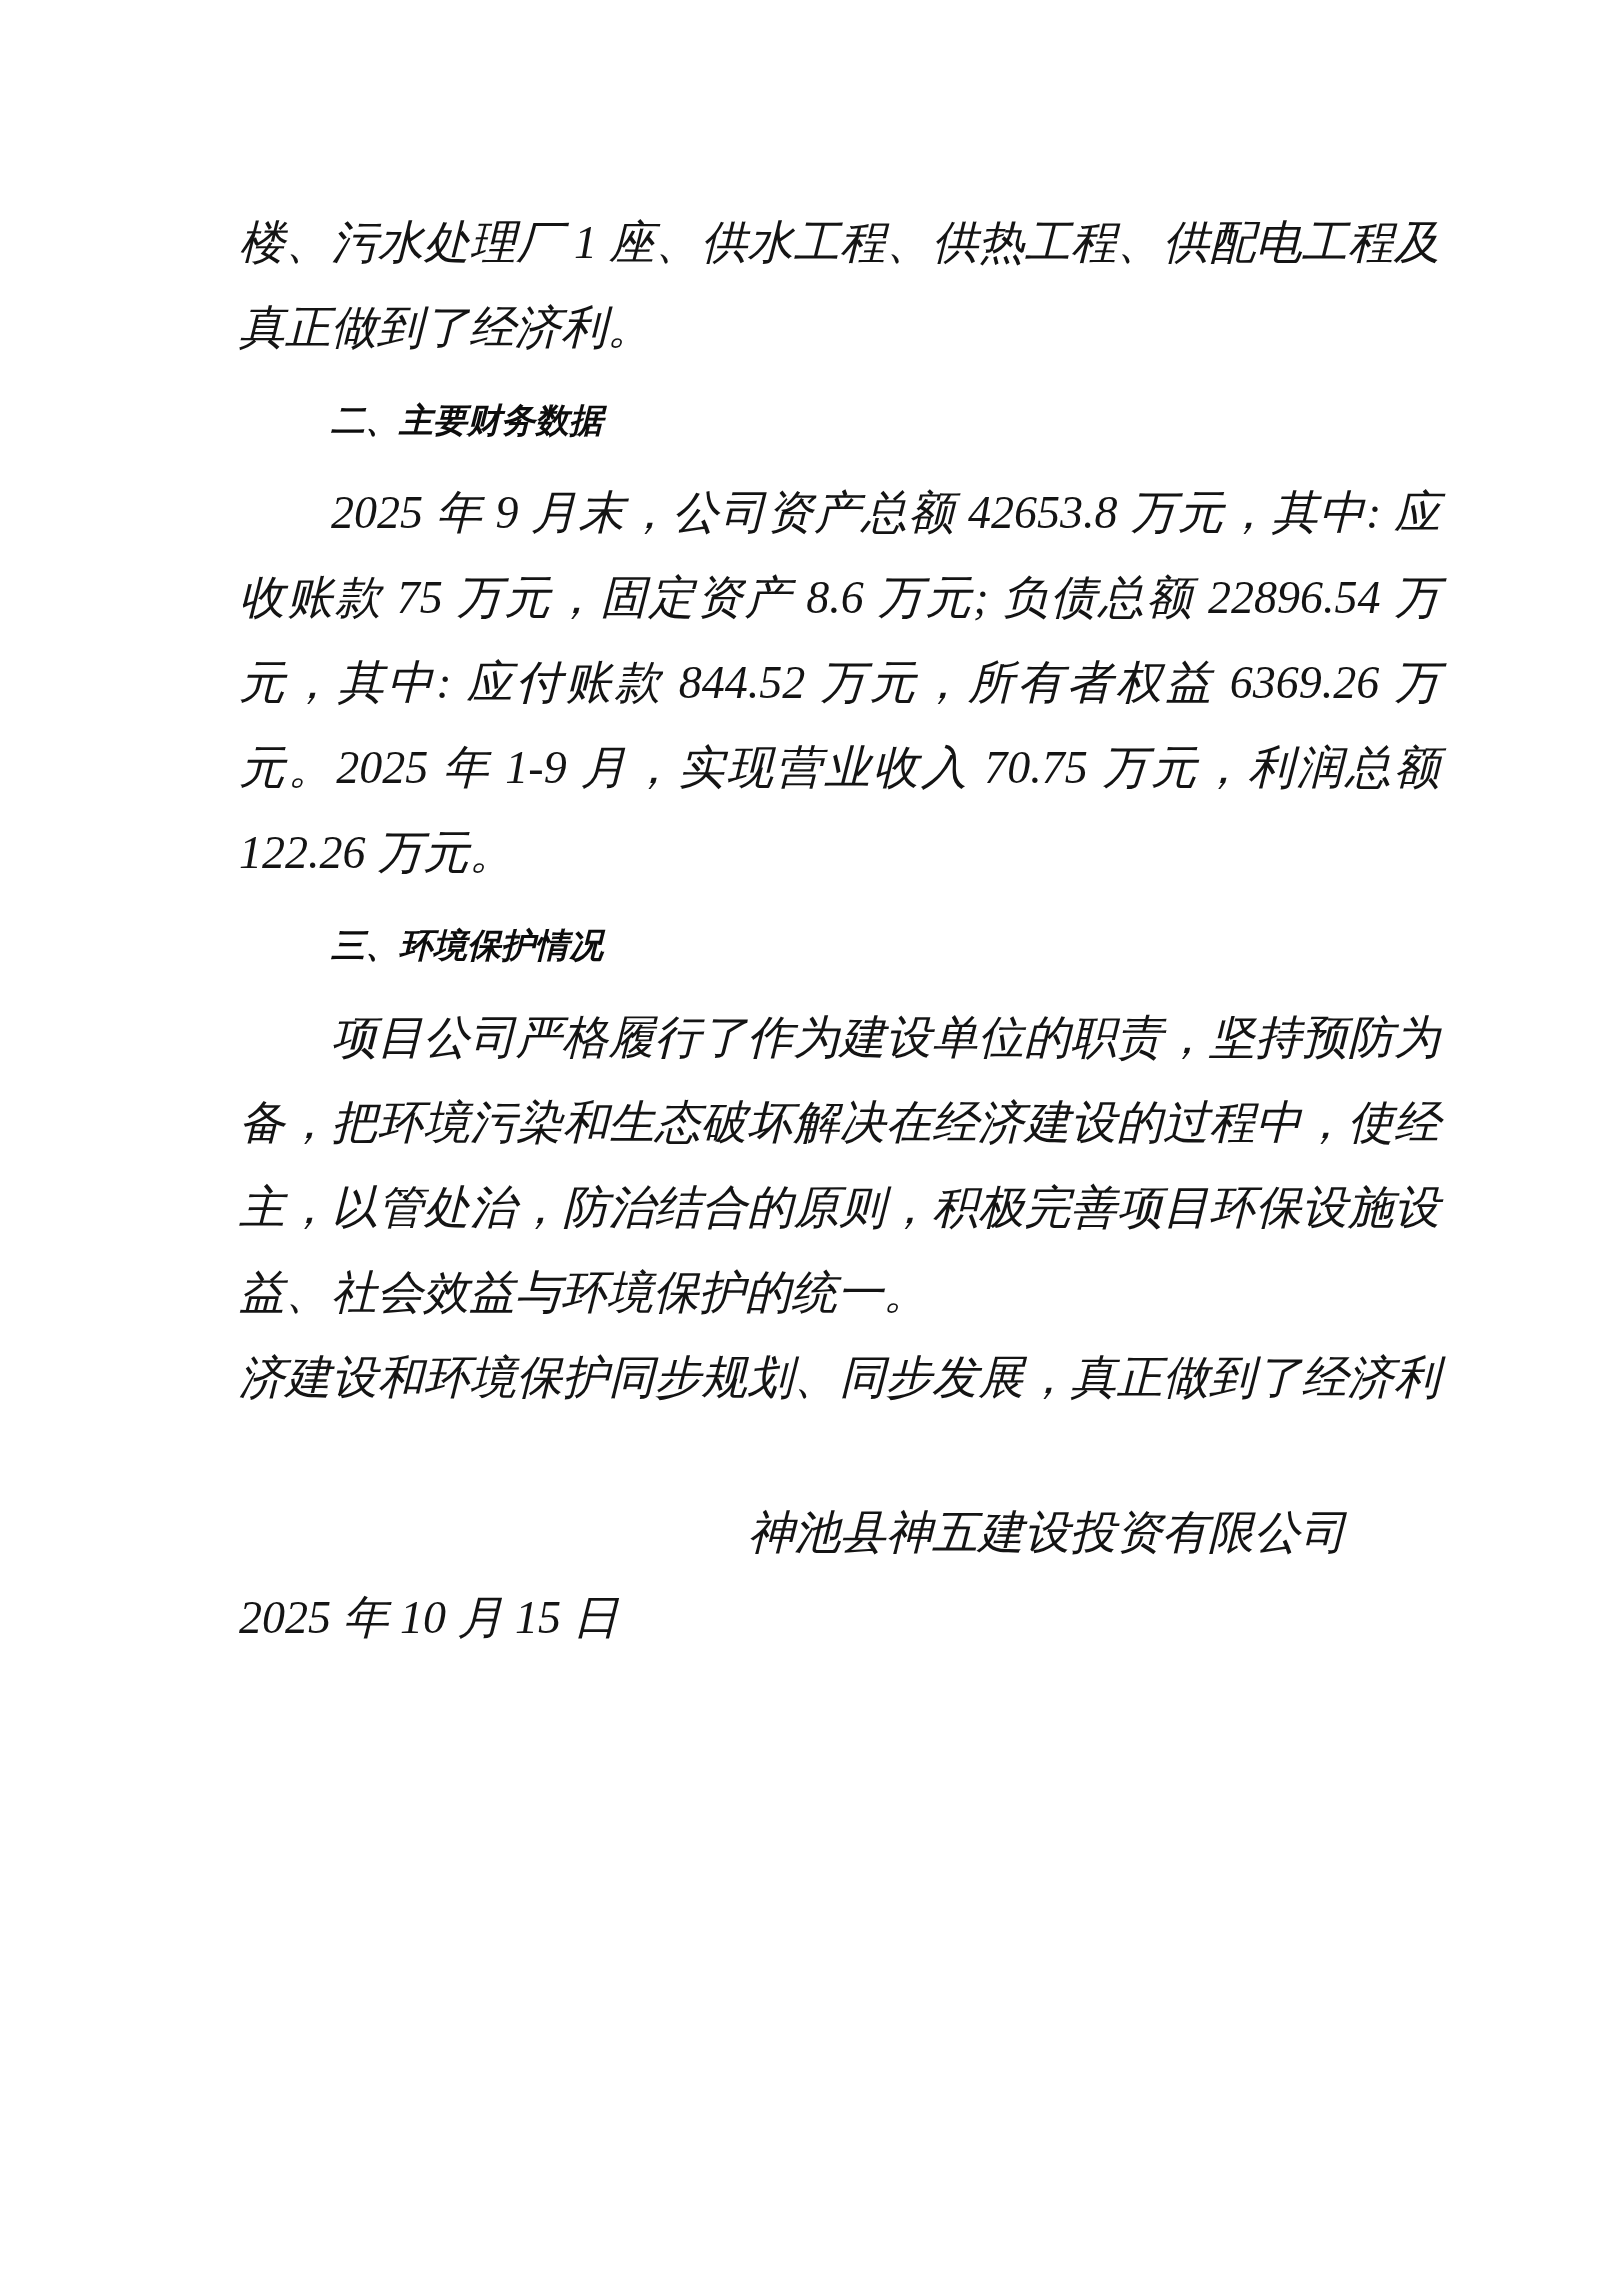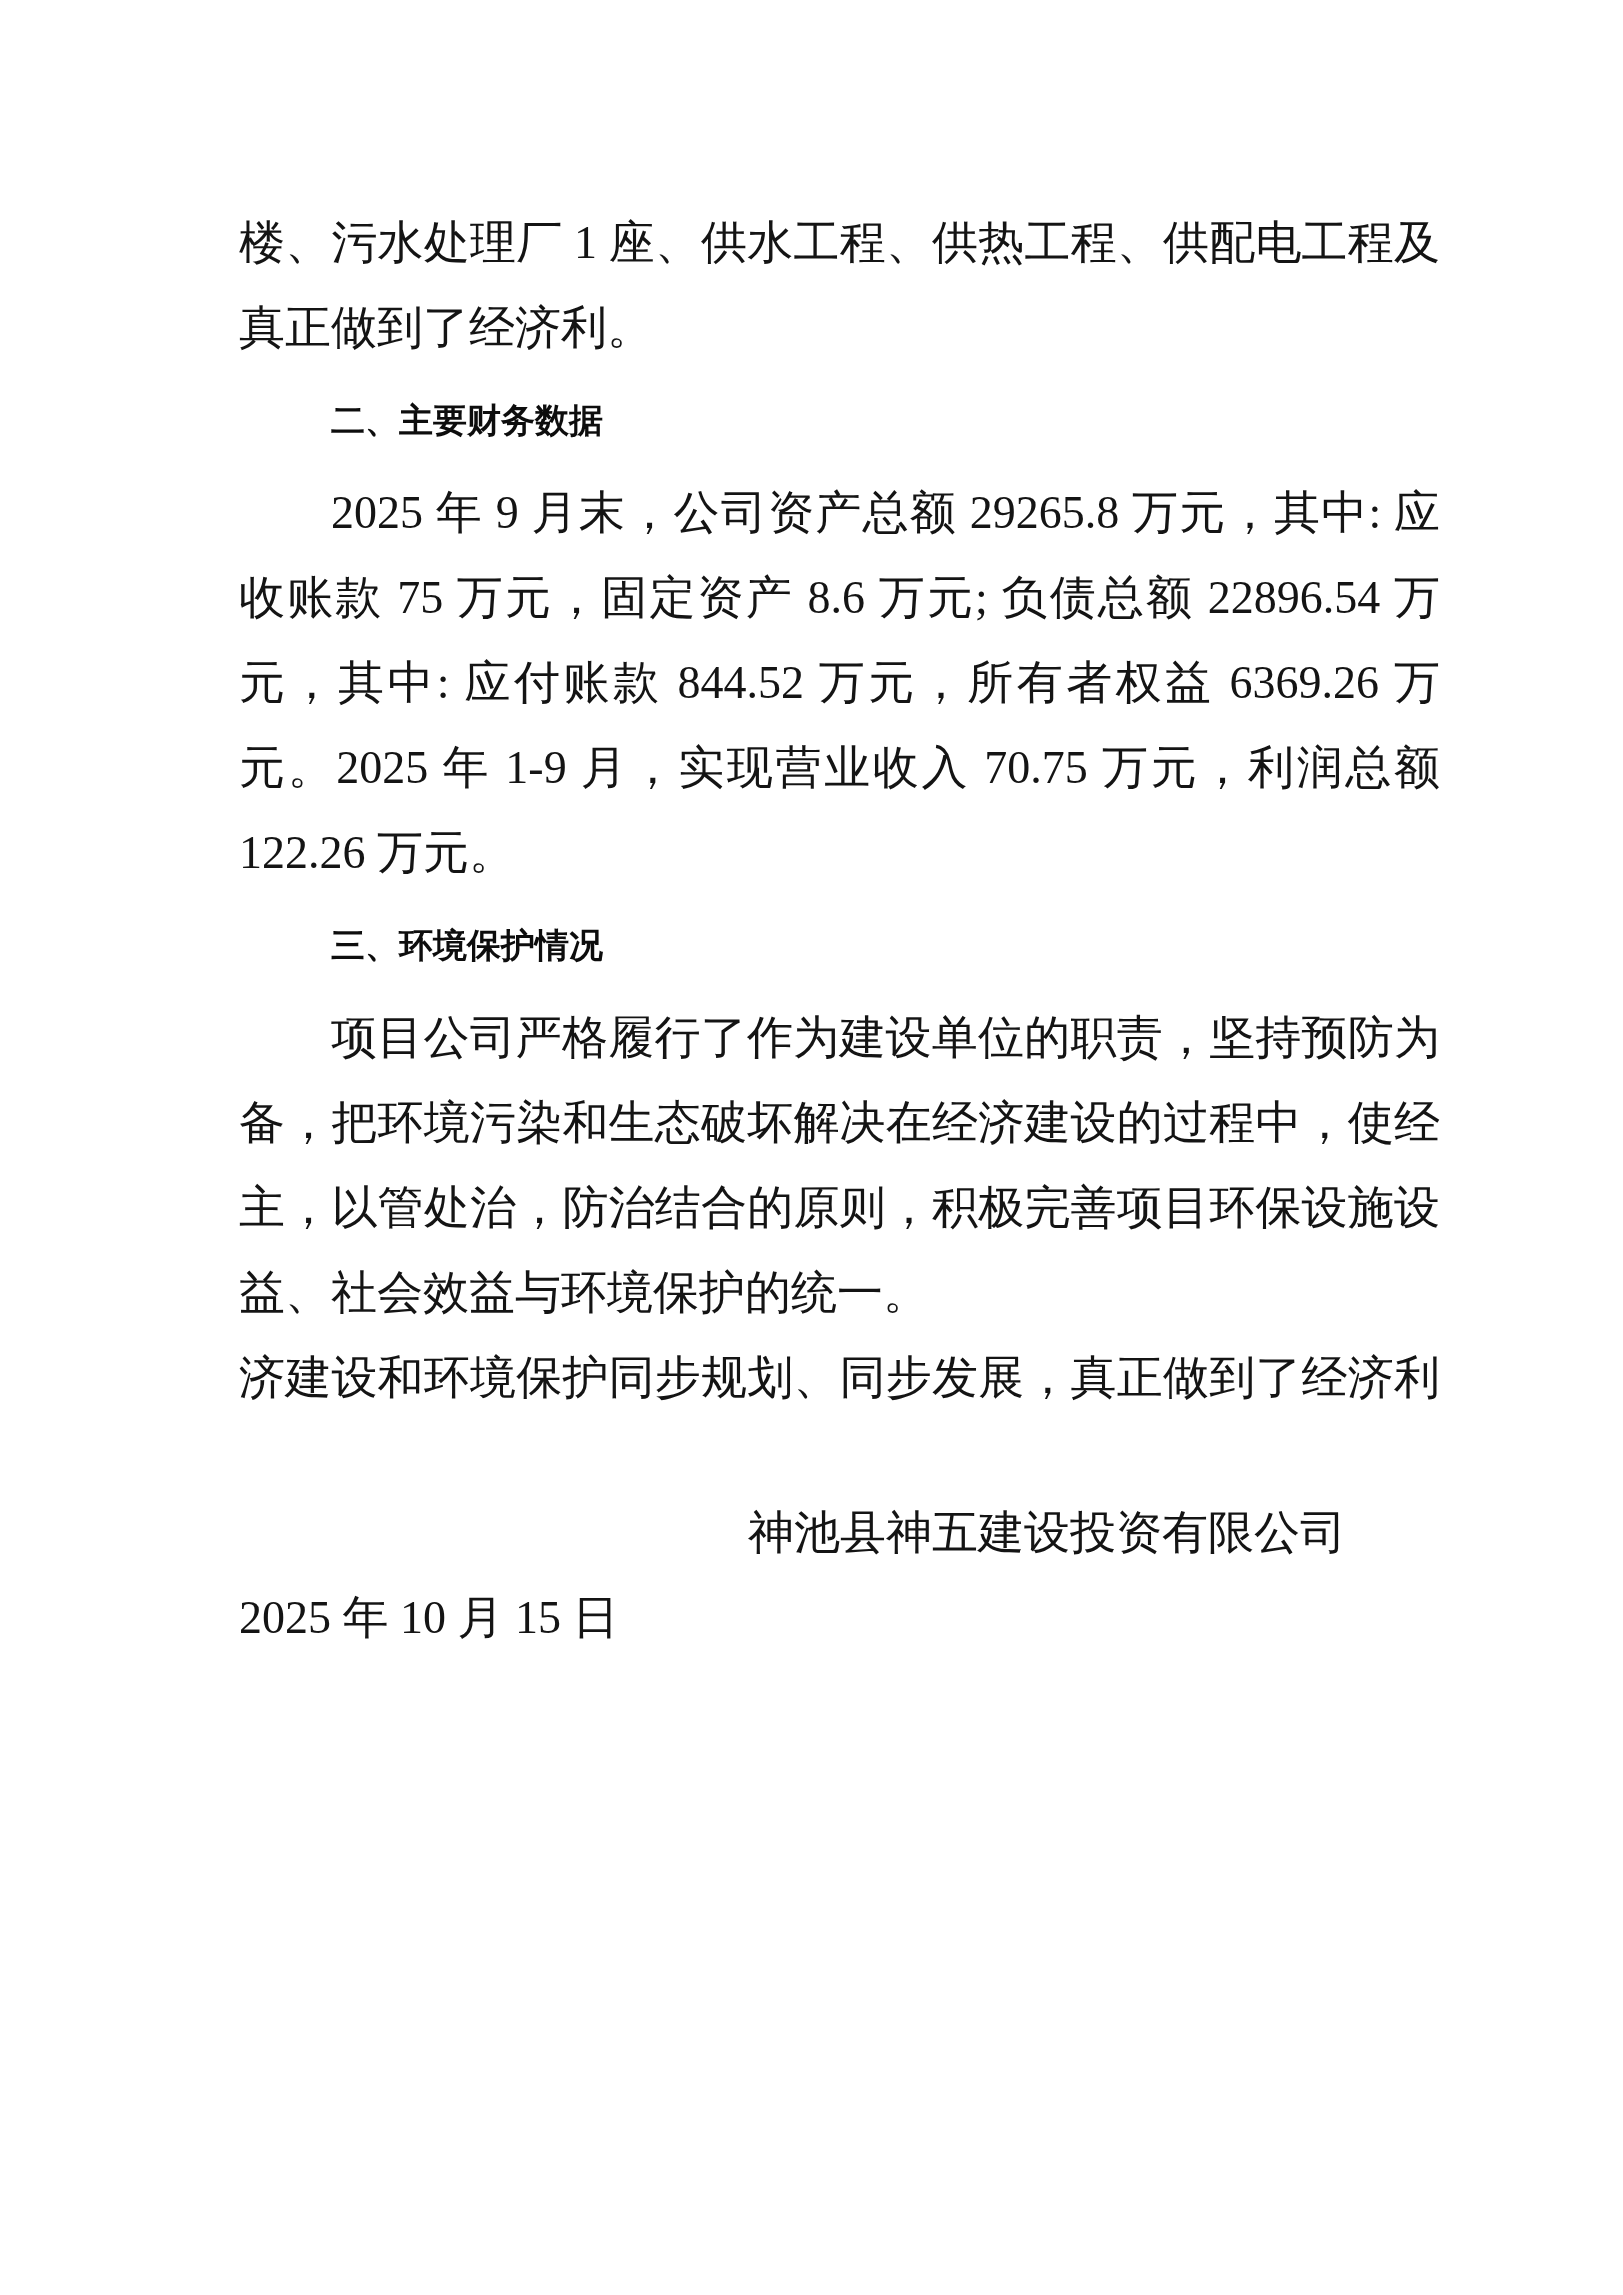--- a/index.html
+++ b/index.html
@@ -8,20 +8,21 @@
       background: #ffffff;
     }
     .page {
       position: relative;
       width: 1623px;
       height: 1662px;
       background: #ffffff;
       color: #141414;
       font-family: "Liberation Serif", "DejaVu Serif", serif;
       overflow: hidden;
+      font-style: italic;
     }
     .content {
       position: absolute;
       left: 239px;
       top: 200px;
       width: 1201px;
     }
     .line {
       font-size: 46px;
       line-height: 85px;
@@ -60,21 +61,21 @@
 </head>
 <body>
 
 <div class="page">
   <div class="content">
 
     <div class="line full">楼、污水处理厂 1 座、供水工程、供热工程、供配电工程及</div>
     <div class="line">真正做到了经济利。</div>
 
     <div class="heading">二、主要财务数据</div>
-    <div class="line full indent">2025 年 9 月末，公司资产总额 29265.8 万元，其中: 应</div>
+    <div class="line full indent">2025 年 9 月末，公司资产总额 42653.8 万元，其中: 应</div>
     <div class="line full">收账款 75 万元，固定资产 8.6 万元; 负债总额 22896.54 万</div>
     <div class="line full">元，其中: 应付账款 844.52 万元，所有者权益 6369.26 万</div>
     <div class="line full">元。2025 年 1-9 月，实现营业收入 70.75 万元，利润总额</div>
     <div class="line">122.26 万元。</div>
 
     <div class="heading">三、环境保护情况</div>
     <div class="line full indent">项目公司严格履行了作为建设单位的职责，坚持预防为</div>
     <div class="line full">备，把环境污染和生态破坏解决在经济建设的过程中，使经</div>
     <div class="line full">主，以管处治，防治结合的原则，积极完善项目环保设施设</div>
     <div class="line">益、社会效益与环境保护的统一。</div>

